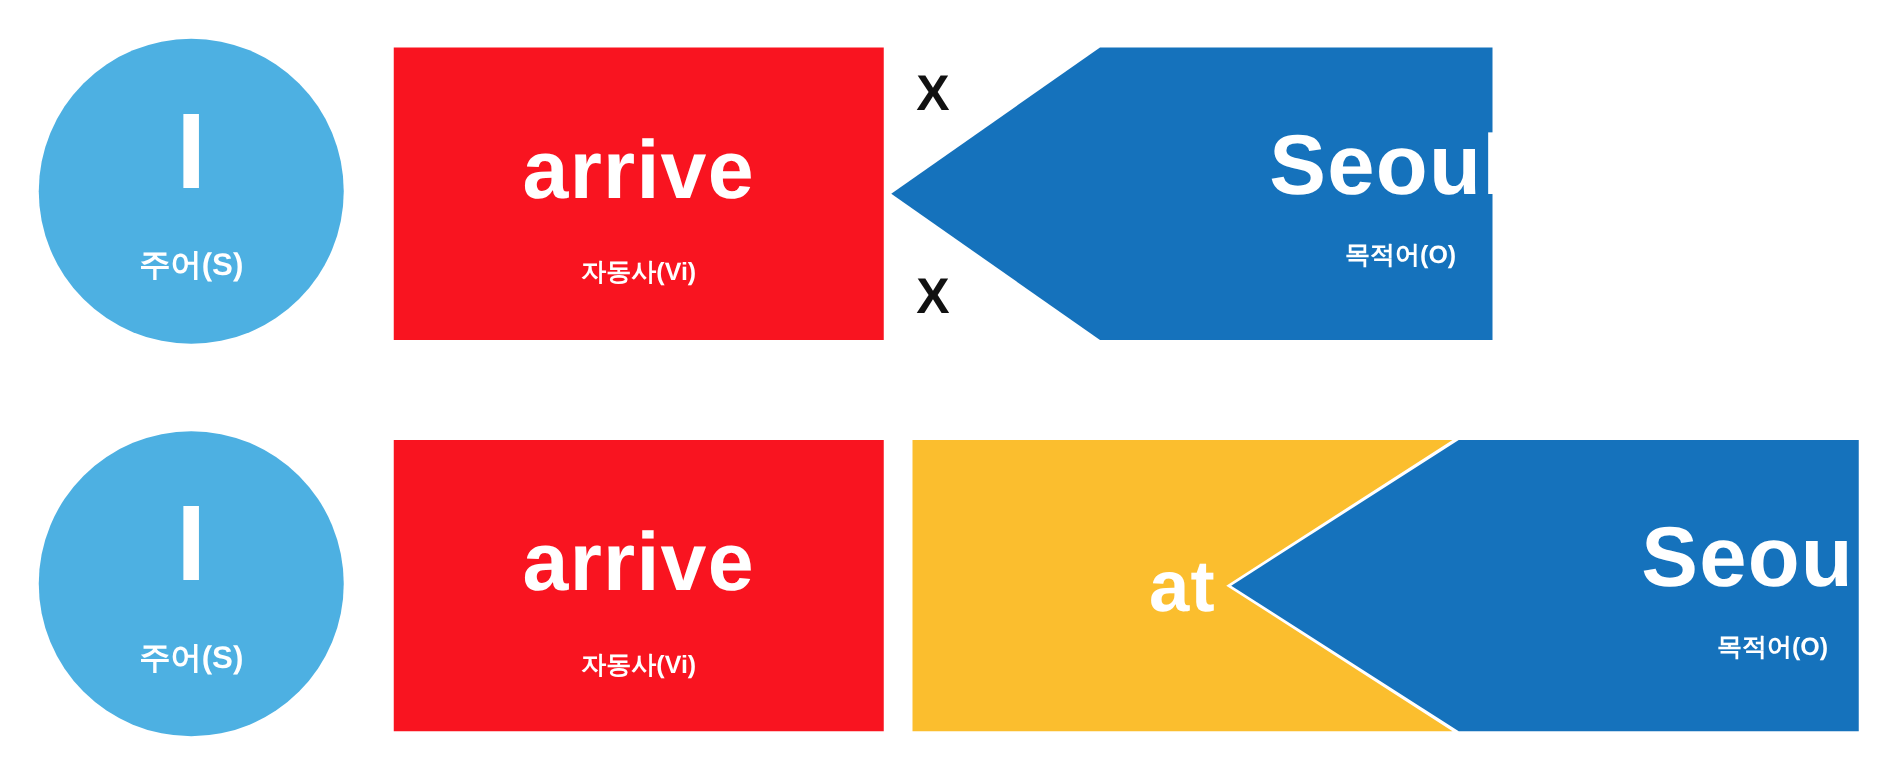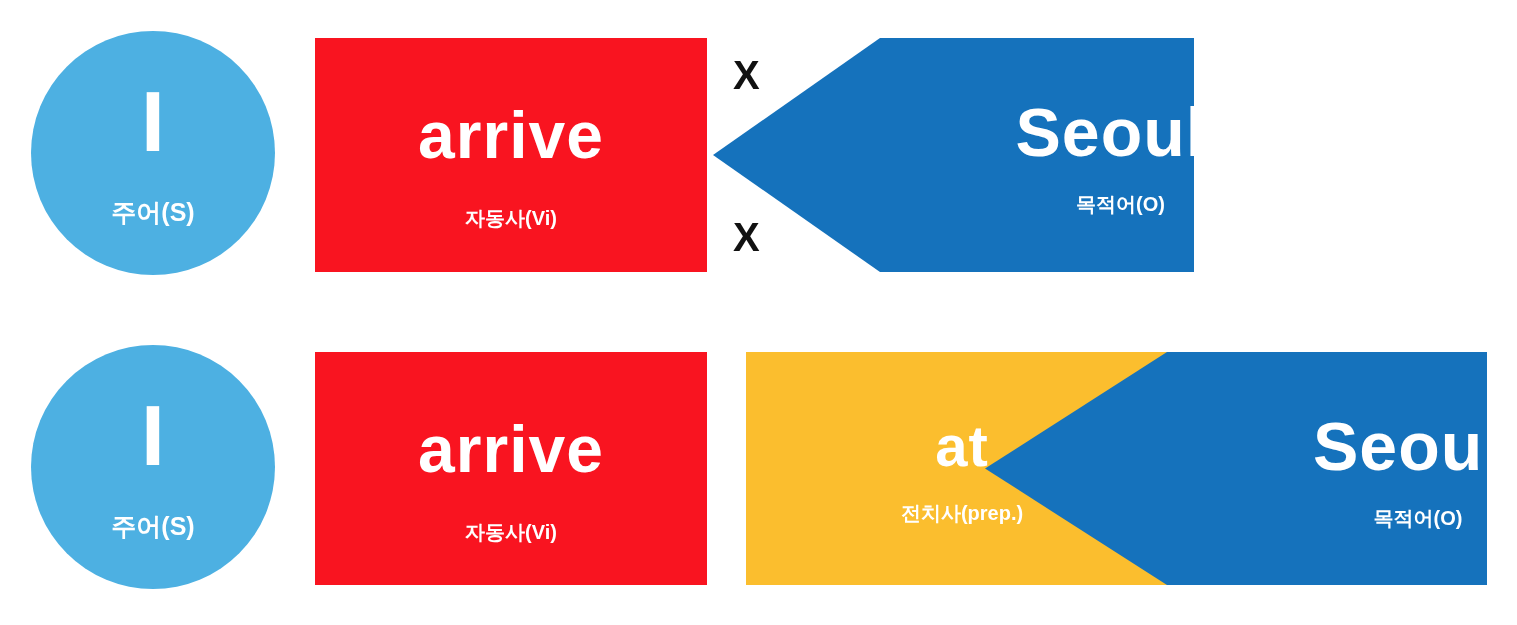--- a/index.html
+++ b/index.html
@@ -91,27 +91,26 @@
     </div>
   </div>
 
   <div class="node rect" style="left:315px;top:352px;width:392px;height:233px;background:#f91420;">
     <div class="inner stack-rect">
       <span class="word w-big">arrive</span>
       <span class="tag t-md">자동사(Vi)</span>
     </div>
   </div>
 
-  <div class="node" style="left:746px;top:352px;width:432px;height:233px;">
+  <div class="node" style="left:730px;top:352px;width:432px;height:233px;">
     <svg width="432" height="233" viewBox="0 0 432 233">
       <polygon points="0,0 432,0 251,116.5 432,233 0,233" fill="#fbbe2e"></polygon>
     </svg>
     <div class="inner stack-arrow" style="padding-right:175px;">
       <span class="word w-at">at</span>
-      <span class="tag t-md">전치사(prep.)</span>
     </div>
   </div>
 
   <div class="node" style="left:985px;top:352px;width:502px;height:233px;">
     <svg width="502" height="233" viewBox="0 0 502 233">
       <polygon points="182,0 502,0 502,233 182,233 0,116.5" fill="#1572bc"></polygon>
     </svg>
     <div class="inner stack-arrow" style="padding-left:182px;">
       <span class="word w-seoul">Seoul.</span>
       <span class="tag t-md">목적어(O)</span>

